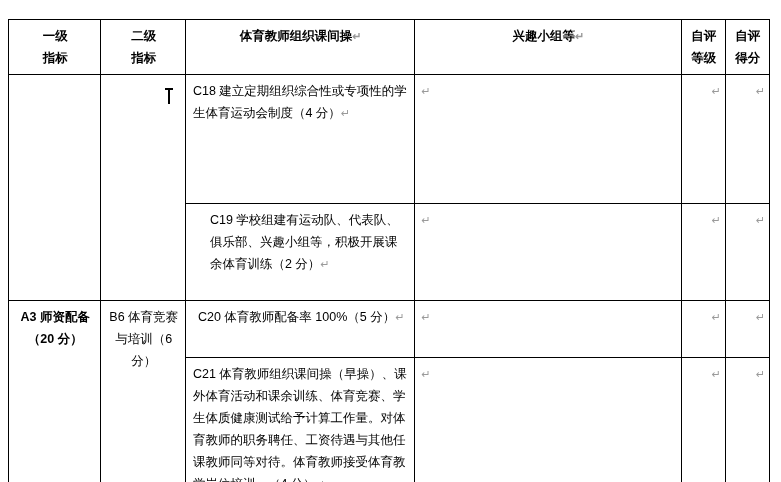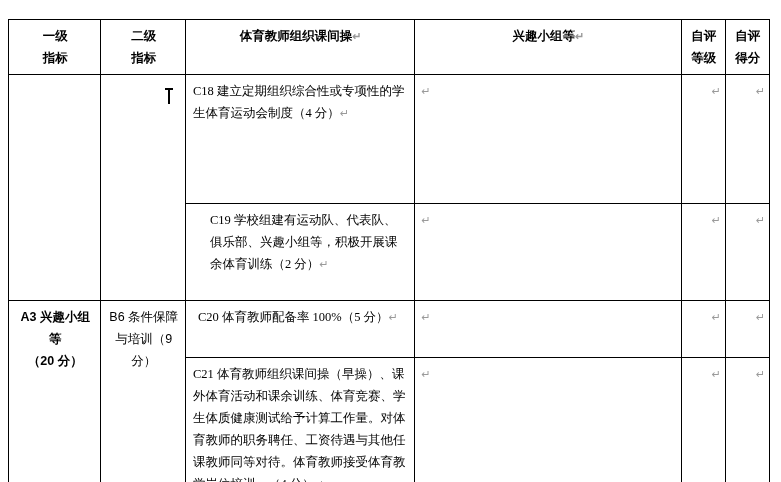--- a/index.html
+++ b/index.html
@@ -59,21 +59,20 @@
     line-height: 24px;
   }
   .c-mid {
     text-align: center;
     vertical-align: middle;
     line-height: 24px;
     font-size: 12.5px;
   }
   .body-cell {
     text-indent: 0;
-    font-family: Liberation Serif, serif;
   }
   .pilcrow-inline {
     color: #9a9a9a;
     font-size: 11px;
   }
   .cellmark {
     position: absolute;
     right: 4px;
     top: 5px;
     color: #9a9a9a;
@@ -188,26 +187,26 @@
       <td>
             <span class="cellmark">↵</span>
           </td>
       <td>
             <span class="cellmark">↵</span>
           </td>
     </tr>
 
     <tr>
       <td rowspan="3" class="c-center">
-        <div>A3 兴趣小组等</div>
+        <div>A3 师资配备</div>
         <div>（20 分）</div>
       </td>
       <td rowspan="3" class="c-mid">
-        <div>B6 条件保障</div>
-        <div>与培训（9</div>
+        <div>B6 体育竞赛</div>
+        <div>与培训（6</div>
         <div>分）</div>
       </td>
       <td style="height:46px;padding-left:12px;" class="body-cell">
         <span>C20 体育教师配备率 100%（5 分）</span><span class="pilcrow-inline">↵</span>
       </td>
       <td>
             <span class="cellmark-left">↵</span>
           </td>
       <td>
             <span class="cellmark">↵</span>

